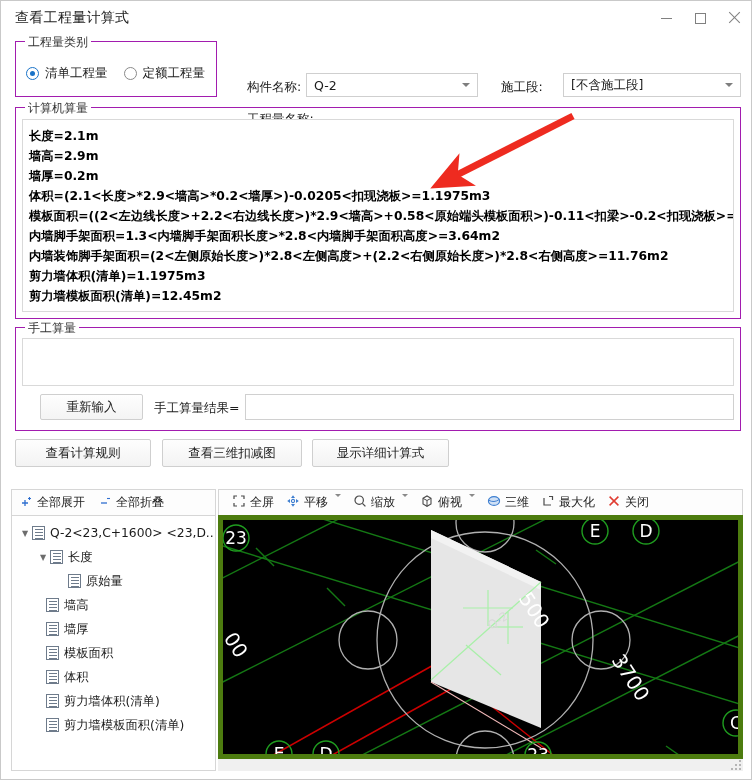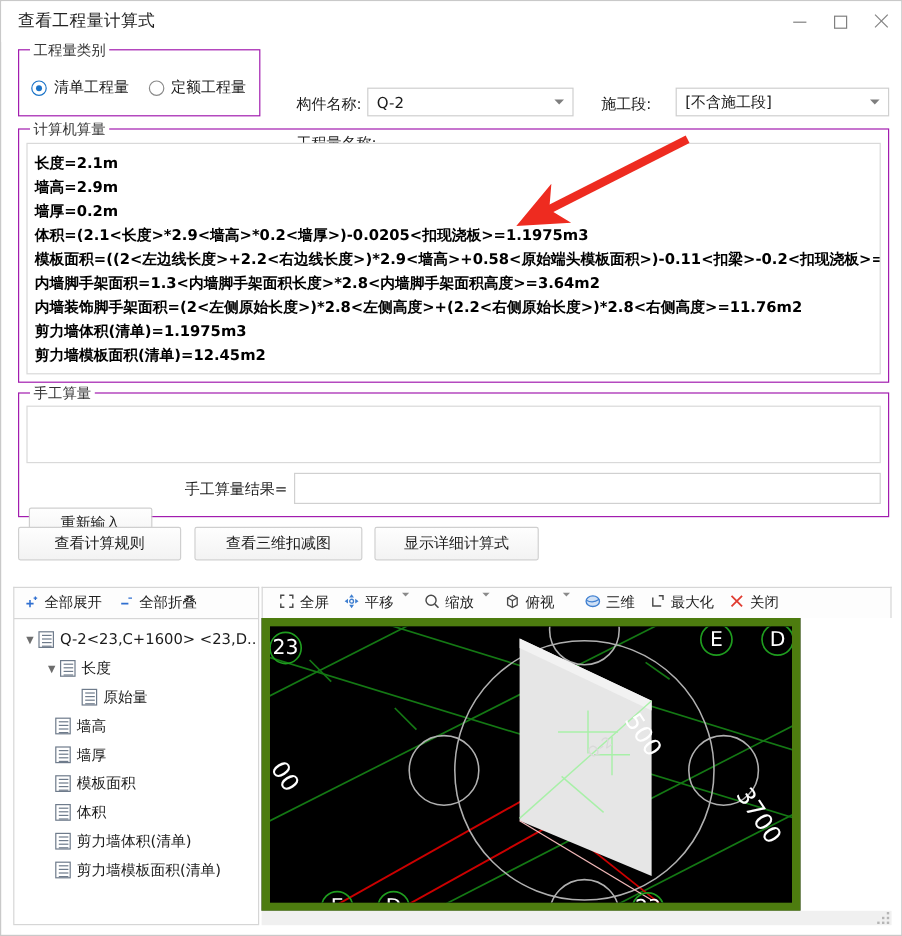--- a/index.html
+++ b/index.html
@@ -133,26 +133,26 @@
   }
 
   
   #gb-manual { left: 14px; top: 326px; width: 726px; height: 104px; }
   #manual-input {
     position: absolute; left: 6px; top: 10px;
     width: 712px; height: 48px;
     background: #fff; border: 1px solid #d9d9d9;
   }
   #btn-reinput {
-    position: absolute; left: 8px; top: 66px;
+    position: absolute; left: 24px; top: 66px;
     width: 103px; height: 26px;
     border: 1px solid #cfcfcf; border-radius: 2px;
     background: linear-gradient(#fefefe, #f4f4f4);
     font-size: 12.5px; color: #1b1b1b;
-    display: flex; align-items: center; justify-content: center; margin-top: 29px;
+    display: flex; align-items: center; justify-content: center;
   }
   #lbl-manual-result {
     position: absolute; left: 138px; top: 72px; font-size: 12.5px; color: #1b1b1b;
   }
   #manual-result {
     position: absolute; left: 229px; top: 66px;
     width: 489px; height: 26px;
     background: #fff; border: 1px solid #d0d0d0;
   }
 
@@ -230,23 +230,23 @@
     margin-left: 3px;
     width: 0; height: 0;
     border-left: 3px solid transparent;
     border-right: 3px solid transparent;
     border-top: 3.5px solid #8a8a8a;
   }
   .ico { width: 14px; height: 14px; flex: none; display: inline-block; }
 
   #viewport {
     position: absolute; left: 207px; top: 26px;
-    width: 449px; height: 244px;
+    width: 525px; height: 244px;
     background: #000;
-    border: 7px solid #4d7c0f;
+    border: 5px solid #4d7c0f;
     overflow: hidden;
   }
   #viewport svg { display: block; }
 
   #hscroll {
     position: absolute; left: 207px; top: 270px;
     width: 525px; height: 12px;
     background: #f0f0f0;
   }
   #grip {

